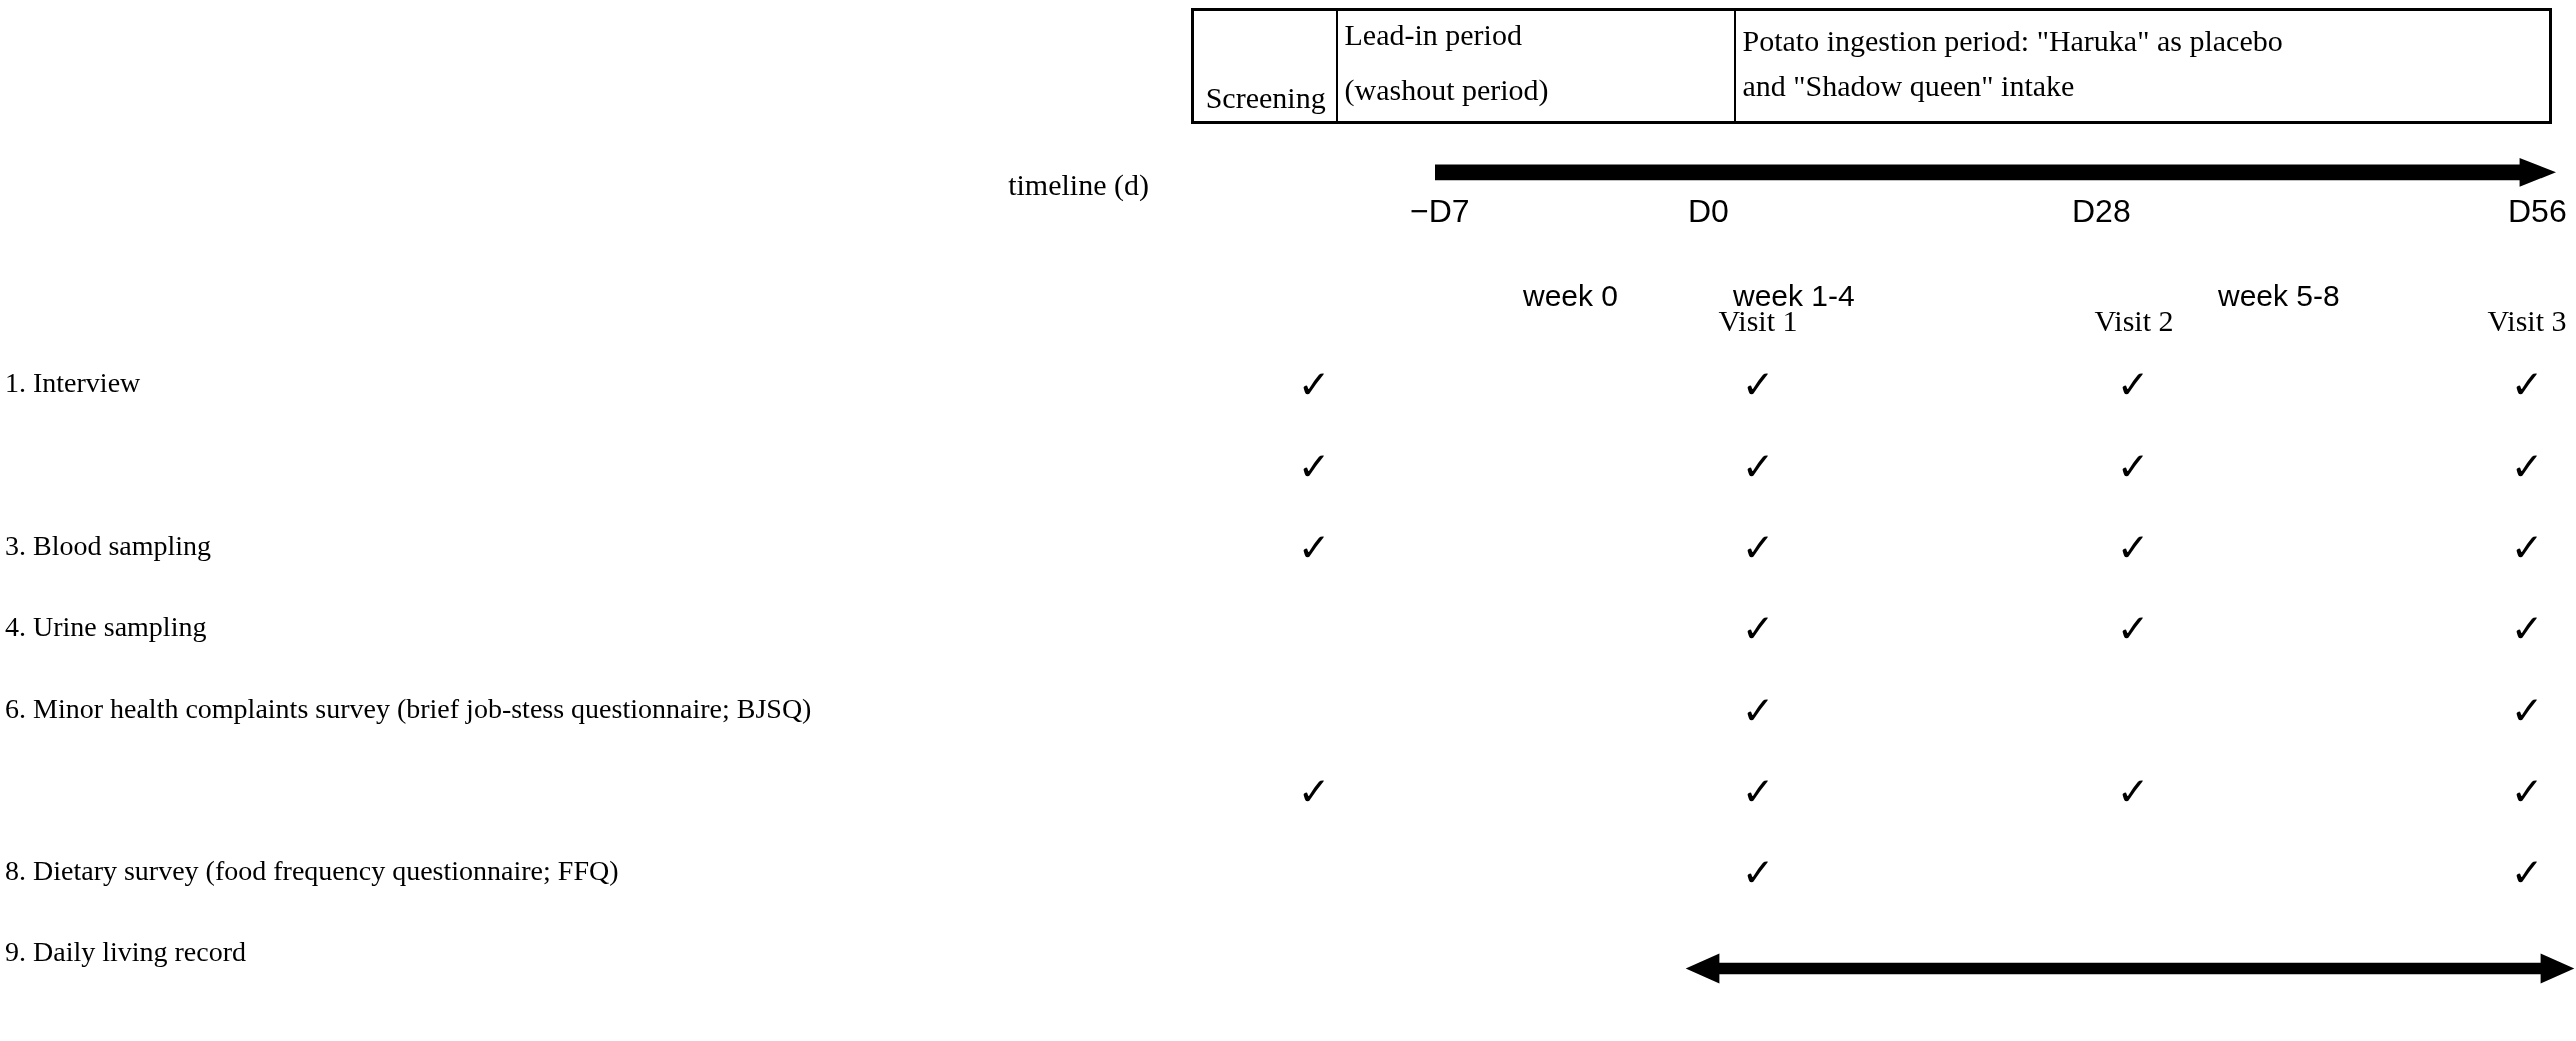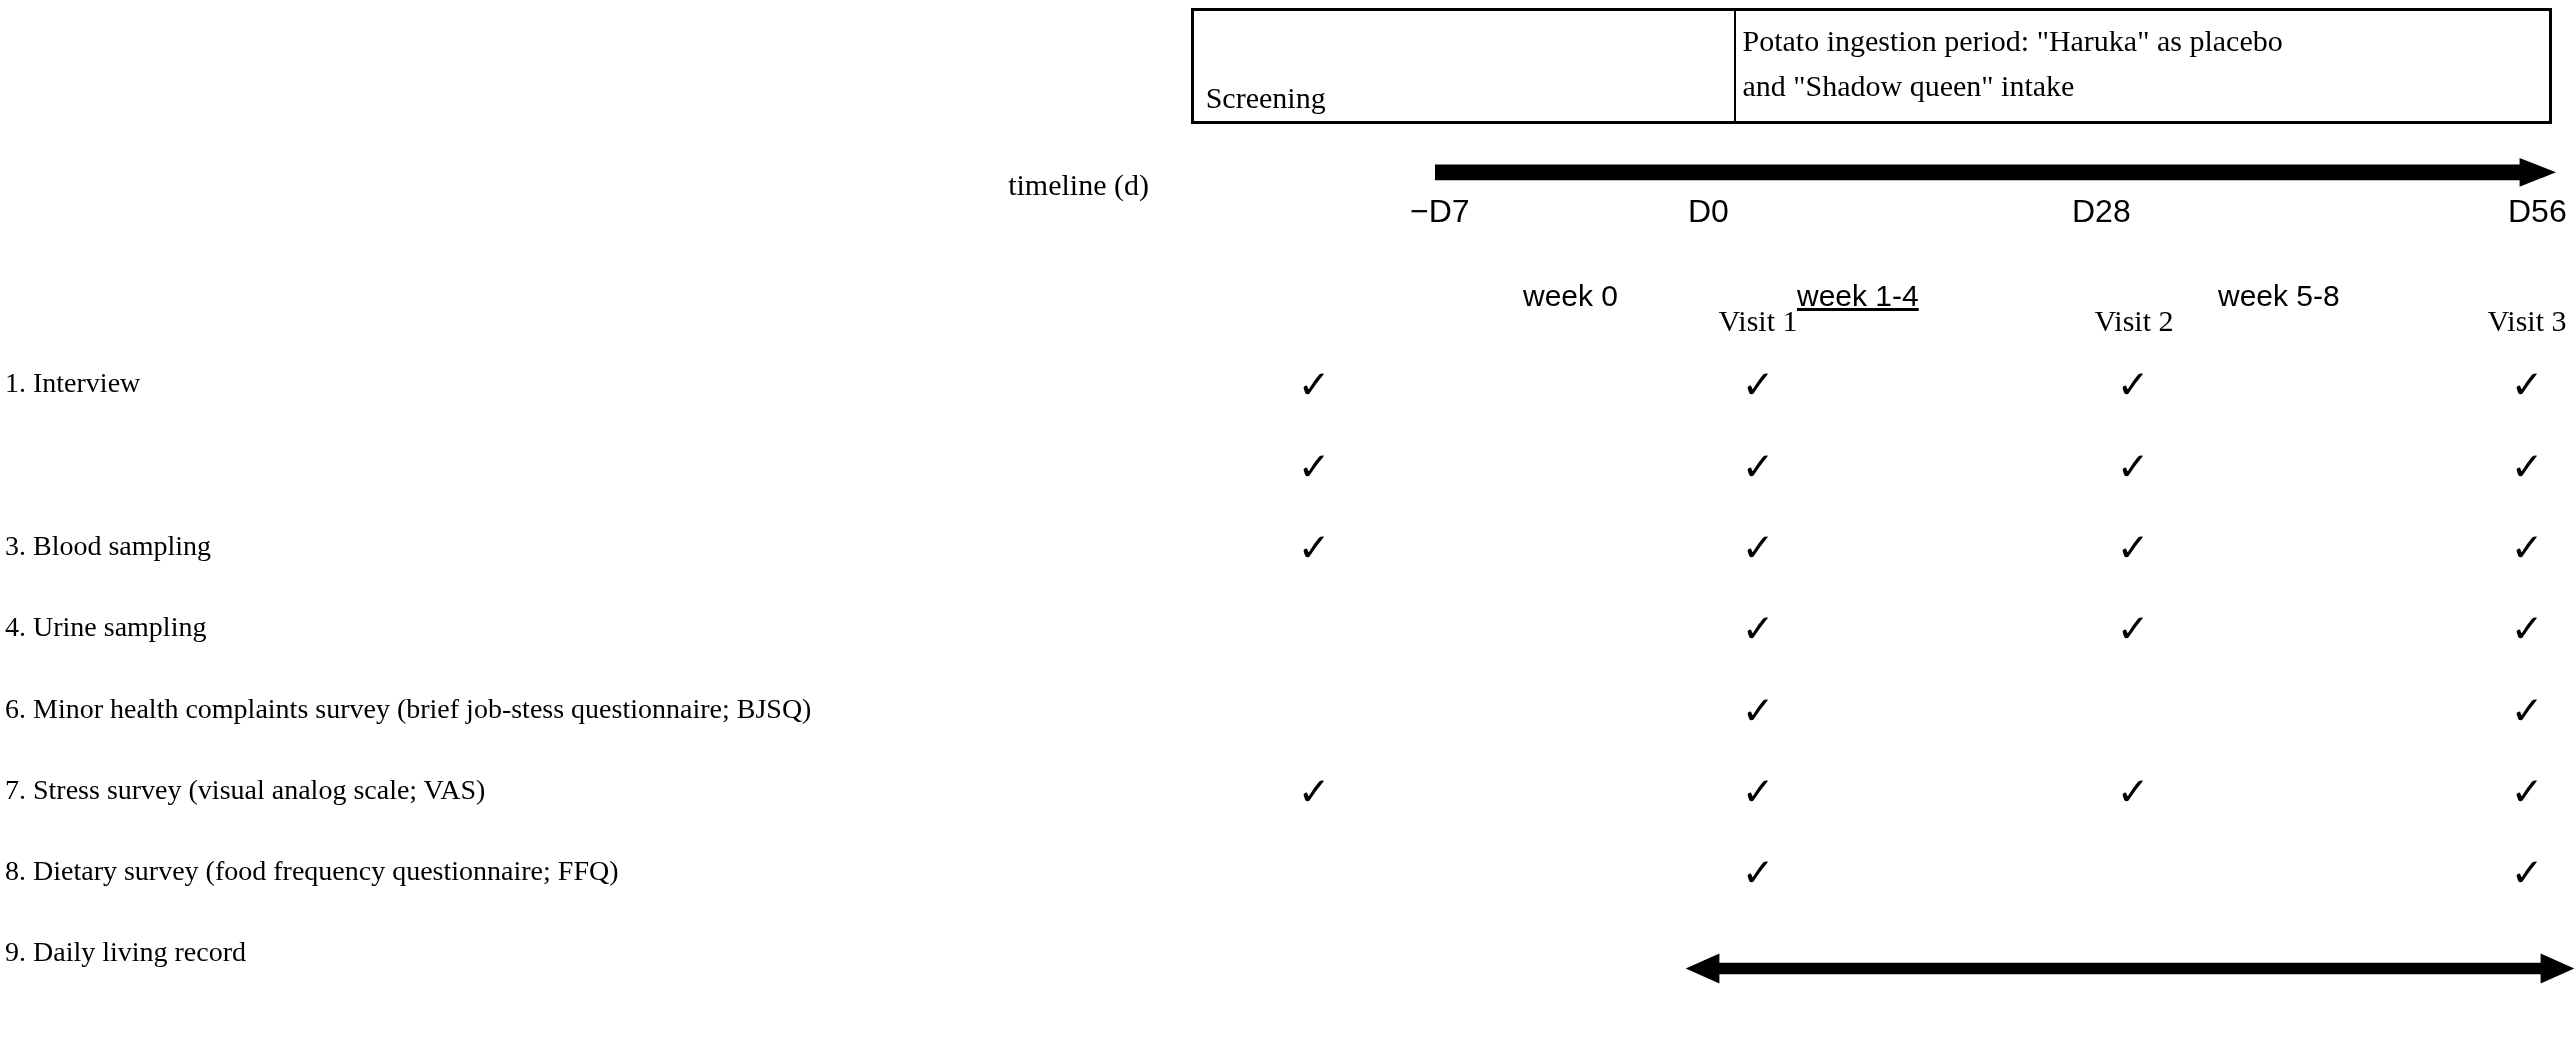--- a/index.html
+++ b/index.html
@@ -148,20 +148,26 @@
 </style>
 </head>
 <body>
 
 <div id="page">
 
   <div class="period-box">
     <div class="period-cell cell-screening">
       <span>Screening</span>
     </div>
+    <div class="period-cell cell-leadin">
+      <div class="stacked">
+        <div>Lead-in period</div>
+        <div>(washout period)</div>
+      </div>
+    </div>
     <div class="period-cell cell-potato">
       <div class="stacked">
         <div>Potato ingestion period: "Haruka" as placebo</div>
         <div>and "Shadow queen" intake</div>
       </div>
     </div>
   </div>
 
   <div class="timeline-label">timeline (d)</div>
 
@@ -170,21 +176,21 @@
       <path d="M0 10 L1668 10 L1668 0 L1724 22 L1668 44 L1668 34 L0 34 Z" fill="#000000"></path>
     </svg>
   </div>
 
   <div class="day-label" style="left:1410px; top:195px;">−D7</div>
   <div class="day-label" style="left:1688px; top:195px;">D0</div>
   <div class="day-label" style="left:2072px; top:195px;">D28</div>
   <div class="day-label" style="left:2508px; top:195px;">D56</div>
 
   <div class="week-label" style="left:1523px; top:241px;">week 0</div>
-  <div class="week-label" style="left:1797px; top:241px;text-decoration:underline;">week 1-4</div>
+  <div class="week-label" style="left:1733px; top:241px;">week 1-4</div>
   <div class="week-label" style="left:2218px; top:241px;">week 5-8</div>
 
   <div class="visit-label" style="left:1670px; top:306px; width:176px;">Visit 1</div>
   <div class="visit-label" style="left:2046px; top:306px; width:176px;">Visit 2</div>
   <div class="visit-label" style="left:2439px; top:306px; width:176px;">Visit 3</div>
 
   <div class="row-label" style="top:369px;">1. Interview</div>
   <div class="check" style="left:1291px; top:365px;">✓</div>
   <div class="check" style="left:1735px; top:365px;">✓</div>
   <div class="check" style="left:2110px; top:365px;">✓</div>
@@ -203,21 +209,20 @@
 
   <div class="row-label" style="top:613px;">4. Urine sampling</div>
   <div class="check" style="left:1735px; top:609px;">✓</div>
   <div class="check" style="left:2110px; top:609px;">✓</div>
   <div class="check" style="left:2504px; top:609px;">✓</div>
 
   <div class="row-label" style="top:695px;">6. Minor health complaints survey (brief job-stess questionnaire; BJSQ)</div>
   <div class="check" style="left:1735px; top:691px;">✓</div>
   <div class="check" style="left:2504px; top:691px;">✓</div>
 
-  <div class="row-label" style="top:776px;">7. Stress survey (visual analog scale; VAS)</div>
   <div class="check" style="left:1291px; top:772px;">✓</div>
   <div class="check" style="left:1735px; top:772px;">✓</div>
   <div class="check" style="left:2110px; top:772px;">✓</div>
   <div class="check" style="left:2504px; top:772px;">✓</div>
 
   <div class="row-label" style="top:857px;">8. Dietary survey (food frequency questionnaire; FFQ)</div>
   <div class="check" style="left:1735px; top:853px;">✓</div>
   <div class="check" style="left:2504px; top:853px;">✓</div>
 
   <div class="row-label" style="top:938px;">9. Daily living record</div>

